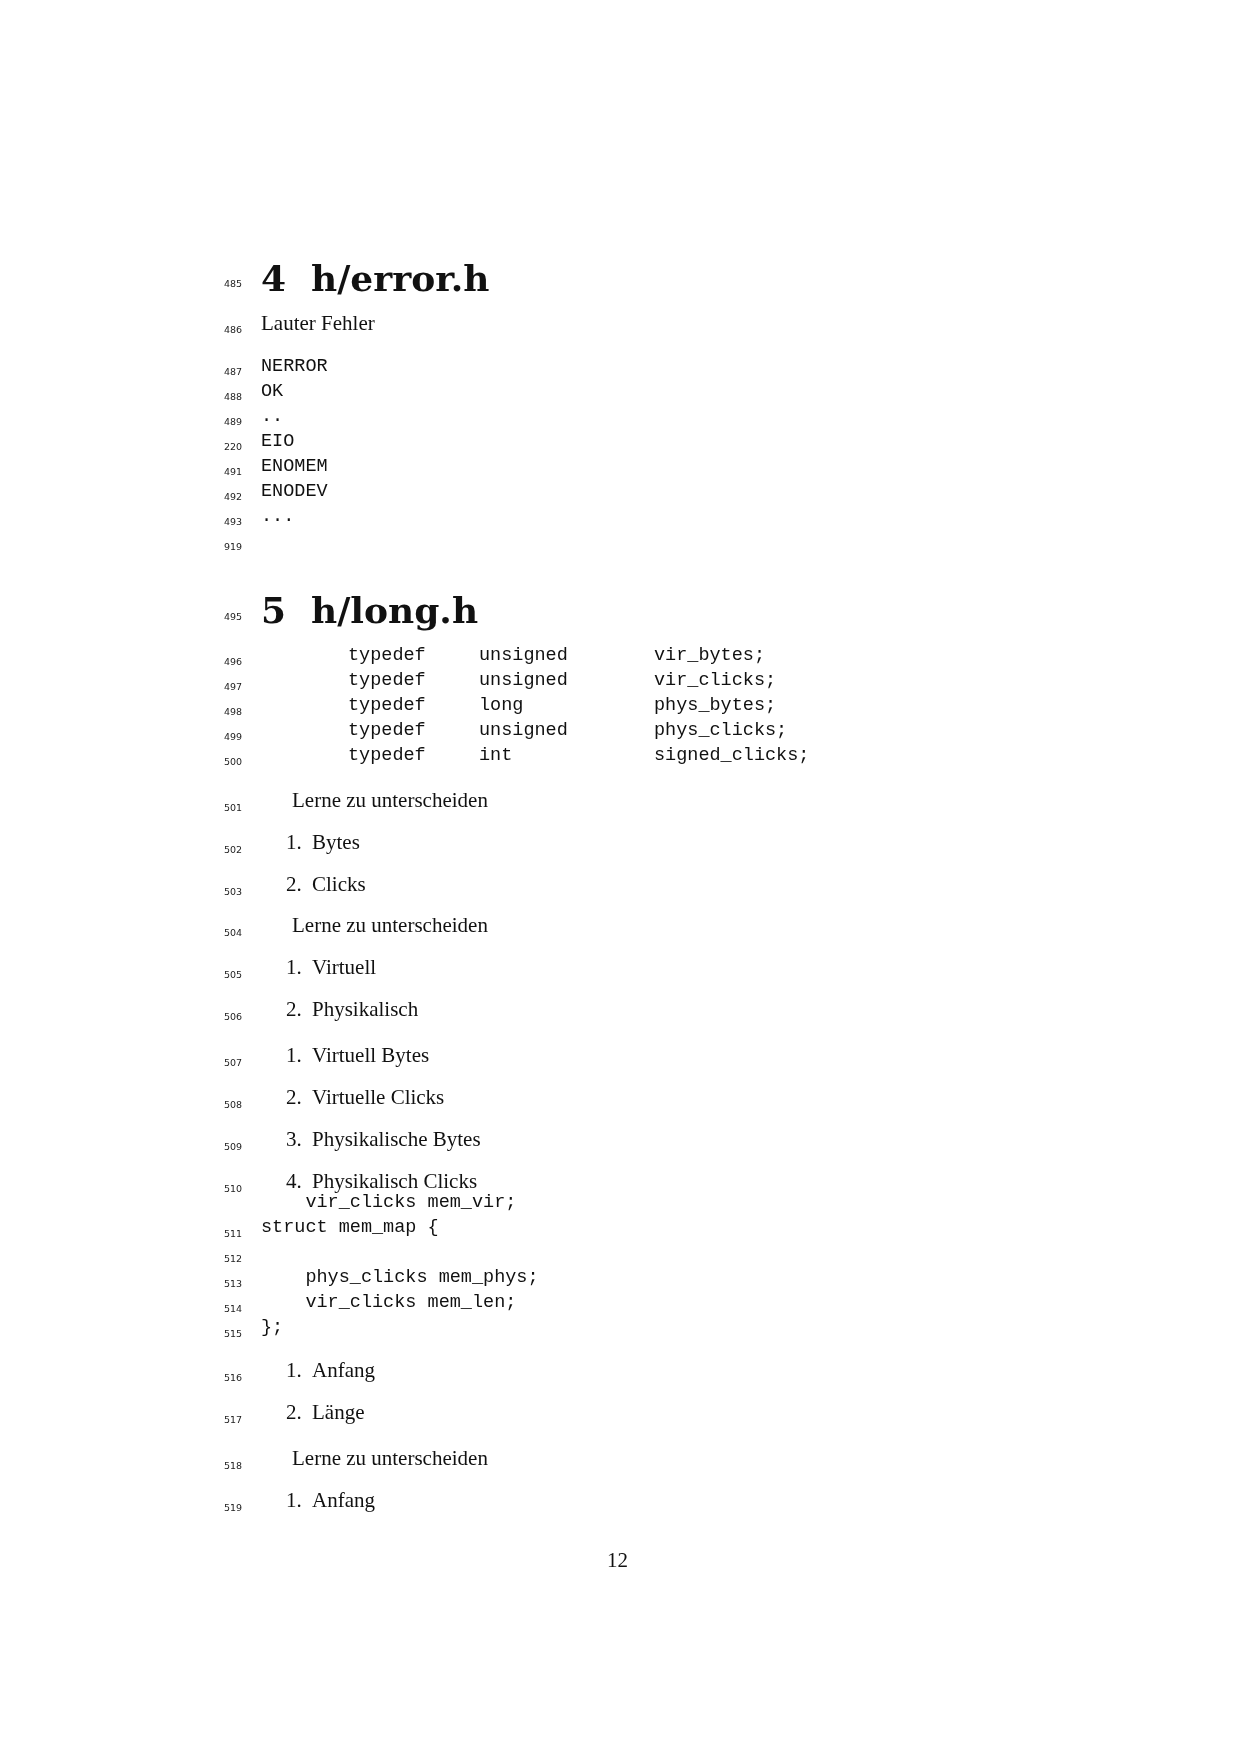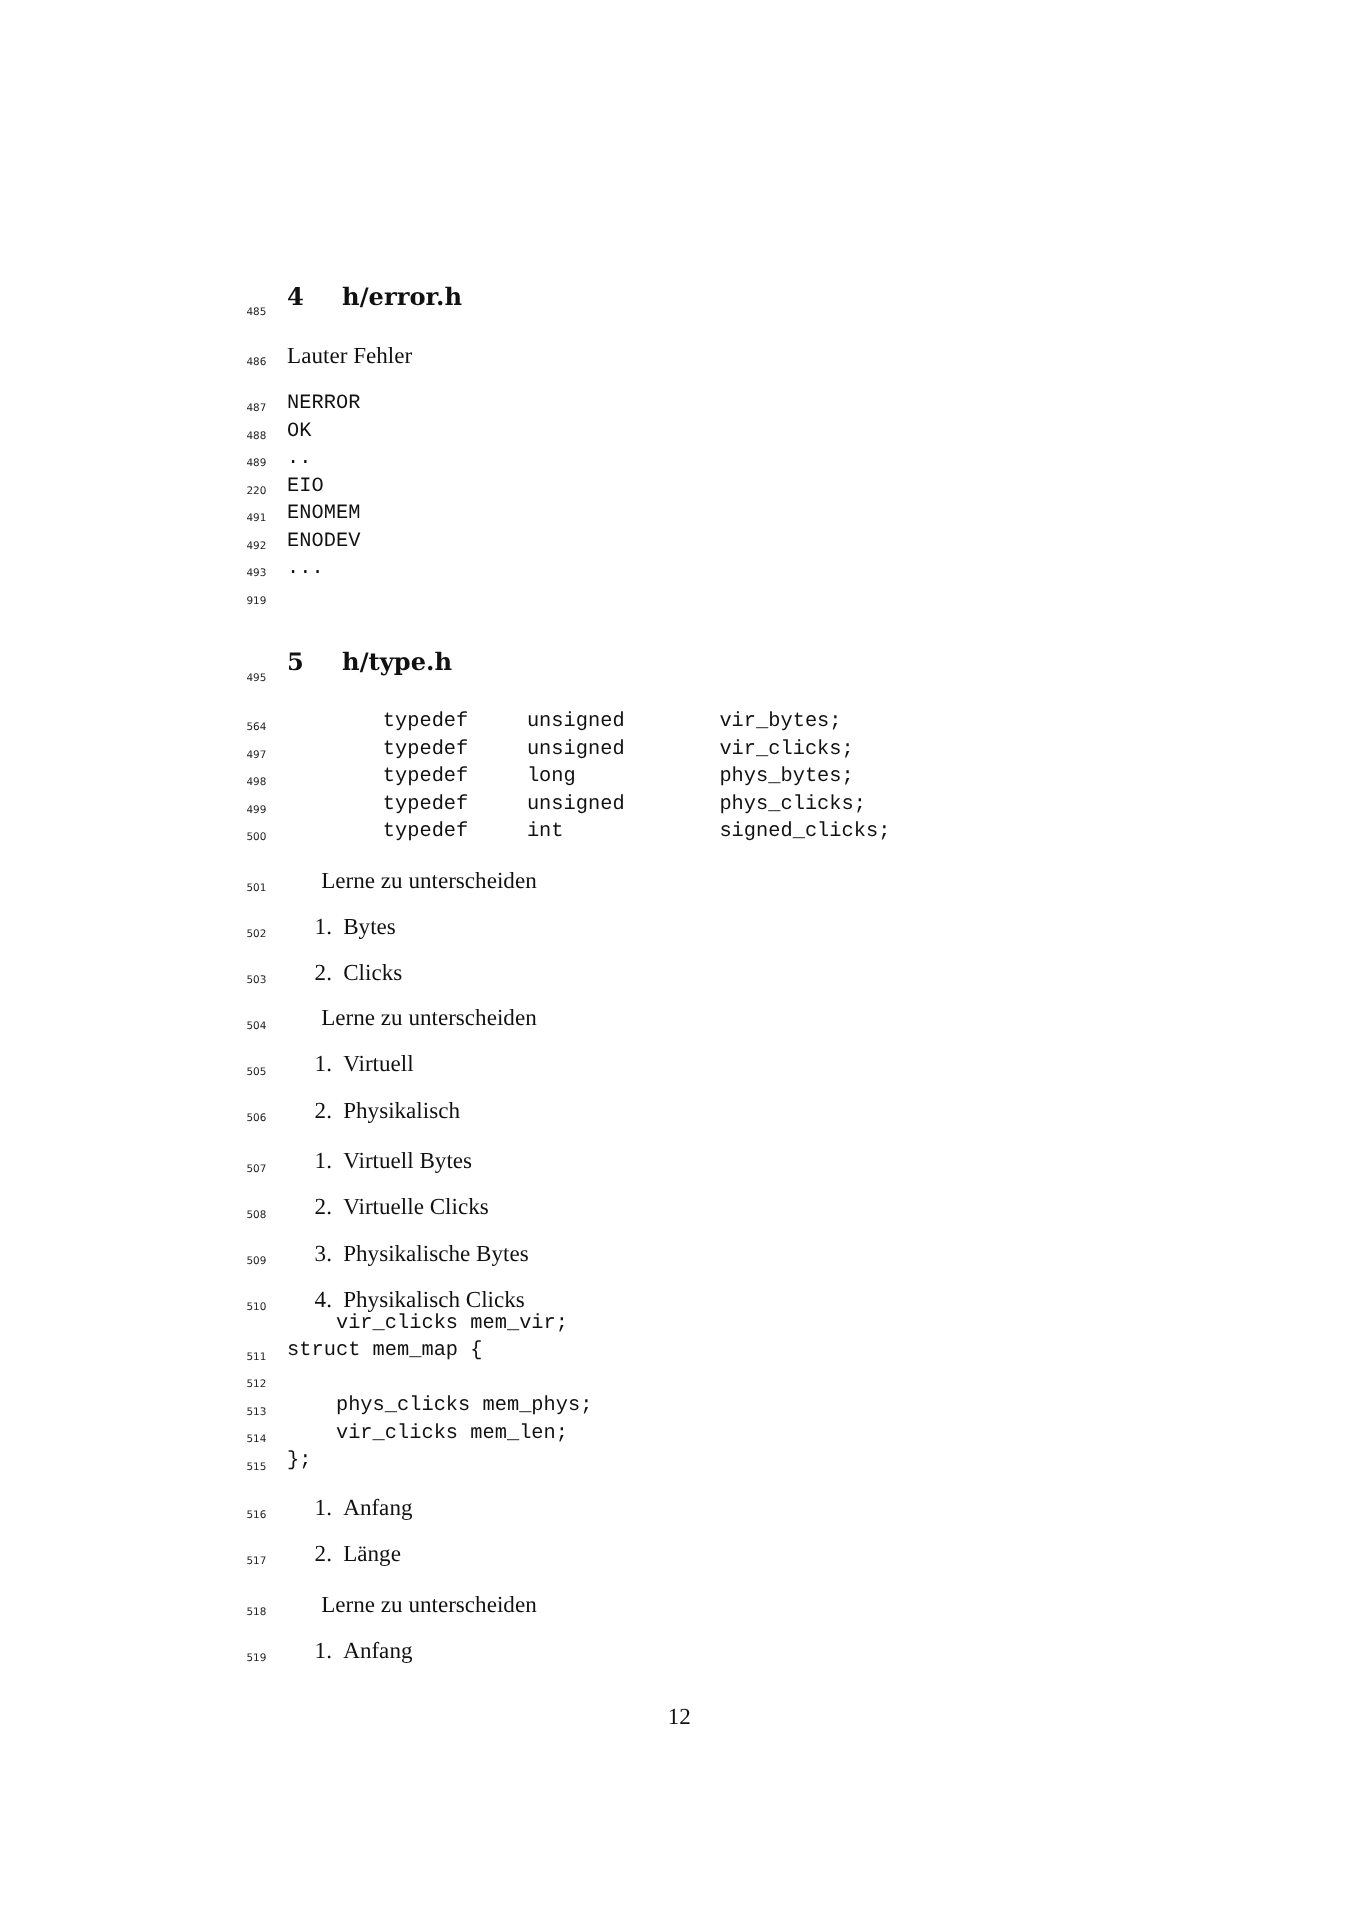--- a/index.html
+++ b/index.html
@@ -1,19 +1,19 @@
 <!DOCTYPE html>
 <html><head>
 <meta charset="utf-8">
 <style>
   html, body { margin: 0; padding: 0; background: #ffffff; }
   body { width: 1241px; height: 1754px; position: relative; overflow: hidden; color: #111; }
   .ln { position: absolute; left: 224px; width: 30px; font-family: "DejaVu Sans", sans-serif; font-size: 9.5px; color: #222; }
   .row { position: absolute; white-space: pre; }
-  .h { position: absolute; font-family: "DejaVu Serif", serif; font-weight: bold; font-size: 22px; }
+  .h { position: absolute; font-family: "DejaVu Serif", serif; font-weight: bold; font-size: 36px; }
   .h .num { display: inline-block; width: 50px; }
   .txt { font-family: "Liberation Serif", serif; font-size: 21px; }
   .code { font-family: "Liberation Mono", monospace; font-size: 18.5px; }
   .enum-n { display: inline-block; width: 26px; }
   .pagenum { position: absolute; left: 607px; top: 1548px; font-family: "Liberation Serif", serif; font-size: 21px; }
 </style>
 </head>
 <body>
 
 <span class="ln" style="top:278px">485</span>
@@ -35,24 +35,24 @@
 <span class="ln" style="top:466px">491</span>
 <div class="row code" style="left:261px; top:456px">ENOMEM</div>
 <span class="ln" style="top:491px">492</span>
 <div class="row code" style="left:261px; top:481px">ENODEV</div>
 <span class="ln" style="top:516px">493</span>
 <div class="row code" style="left:261px; top:506px">...</div>
 <span class="ln" style="top:541px">919</span>
 
 <span class="ln" style="top:611px">495</span>
 <div class="h" style="left:261px; top:589px">
-  <span class="num">5</span><span>h/type.h</span>
+  <span class="num">5</span><span>h/long.h</span>
 </div>
 
-<span class="ln" style="top:656px">564</span>
+<span class="ln" style="top:656px">496</span>
 <div class="row code" style="left:348px; top:645px">typedef</div>
 <div class="row code" style="left:479px; top:645px">unsigned</div>
 <div class="row code" style="left:654px; top:645px">vir_bytes;</div>
 
 <span class="ln" style="top:681px">497</span>
 <div class="row code" style="left:348px; top:670px">typedef</div>
 <div class="row code" style="left:479px; top:670px">unsigned</div>
 <div class="row code" style="left:654px; top:670px">vir_clicks;</div>
 
 <span class="ln" style="top:706px">498</span>

